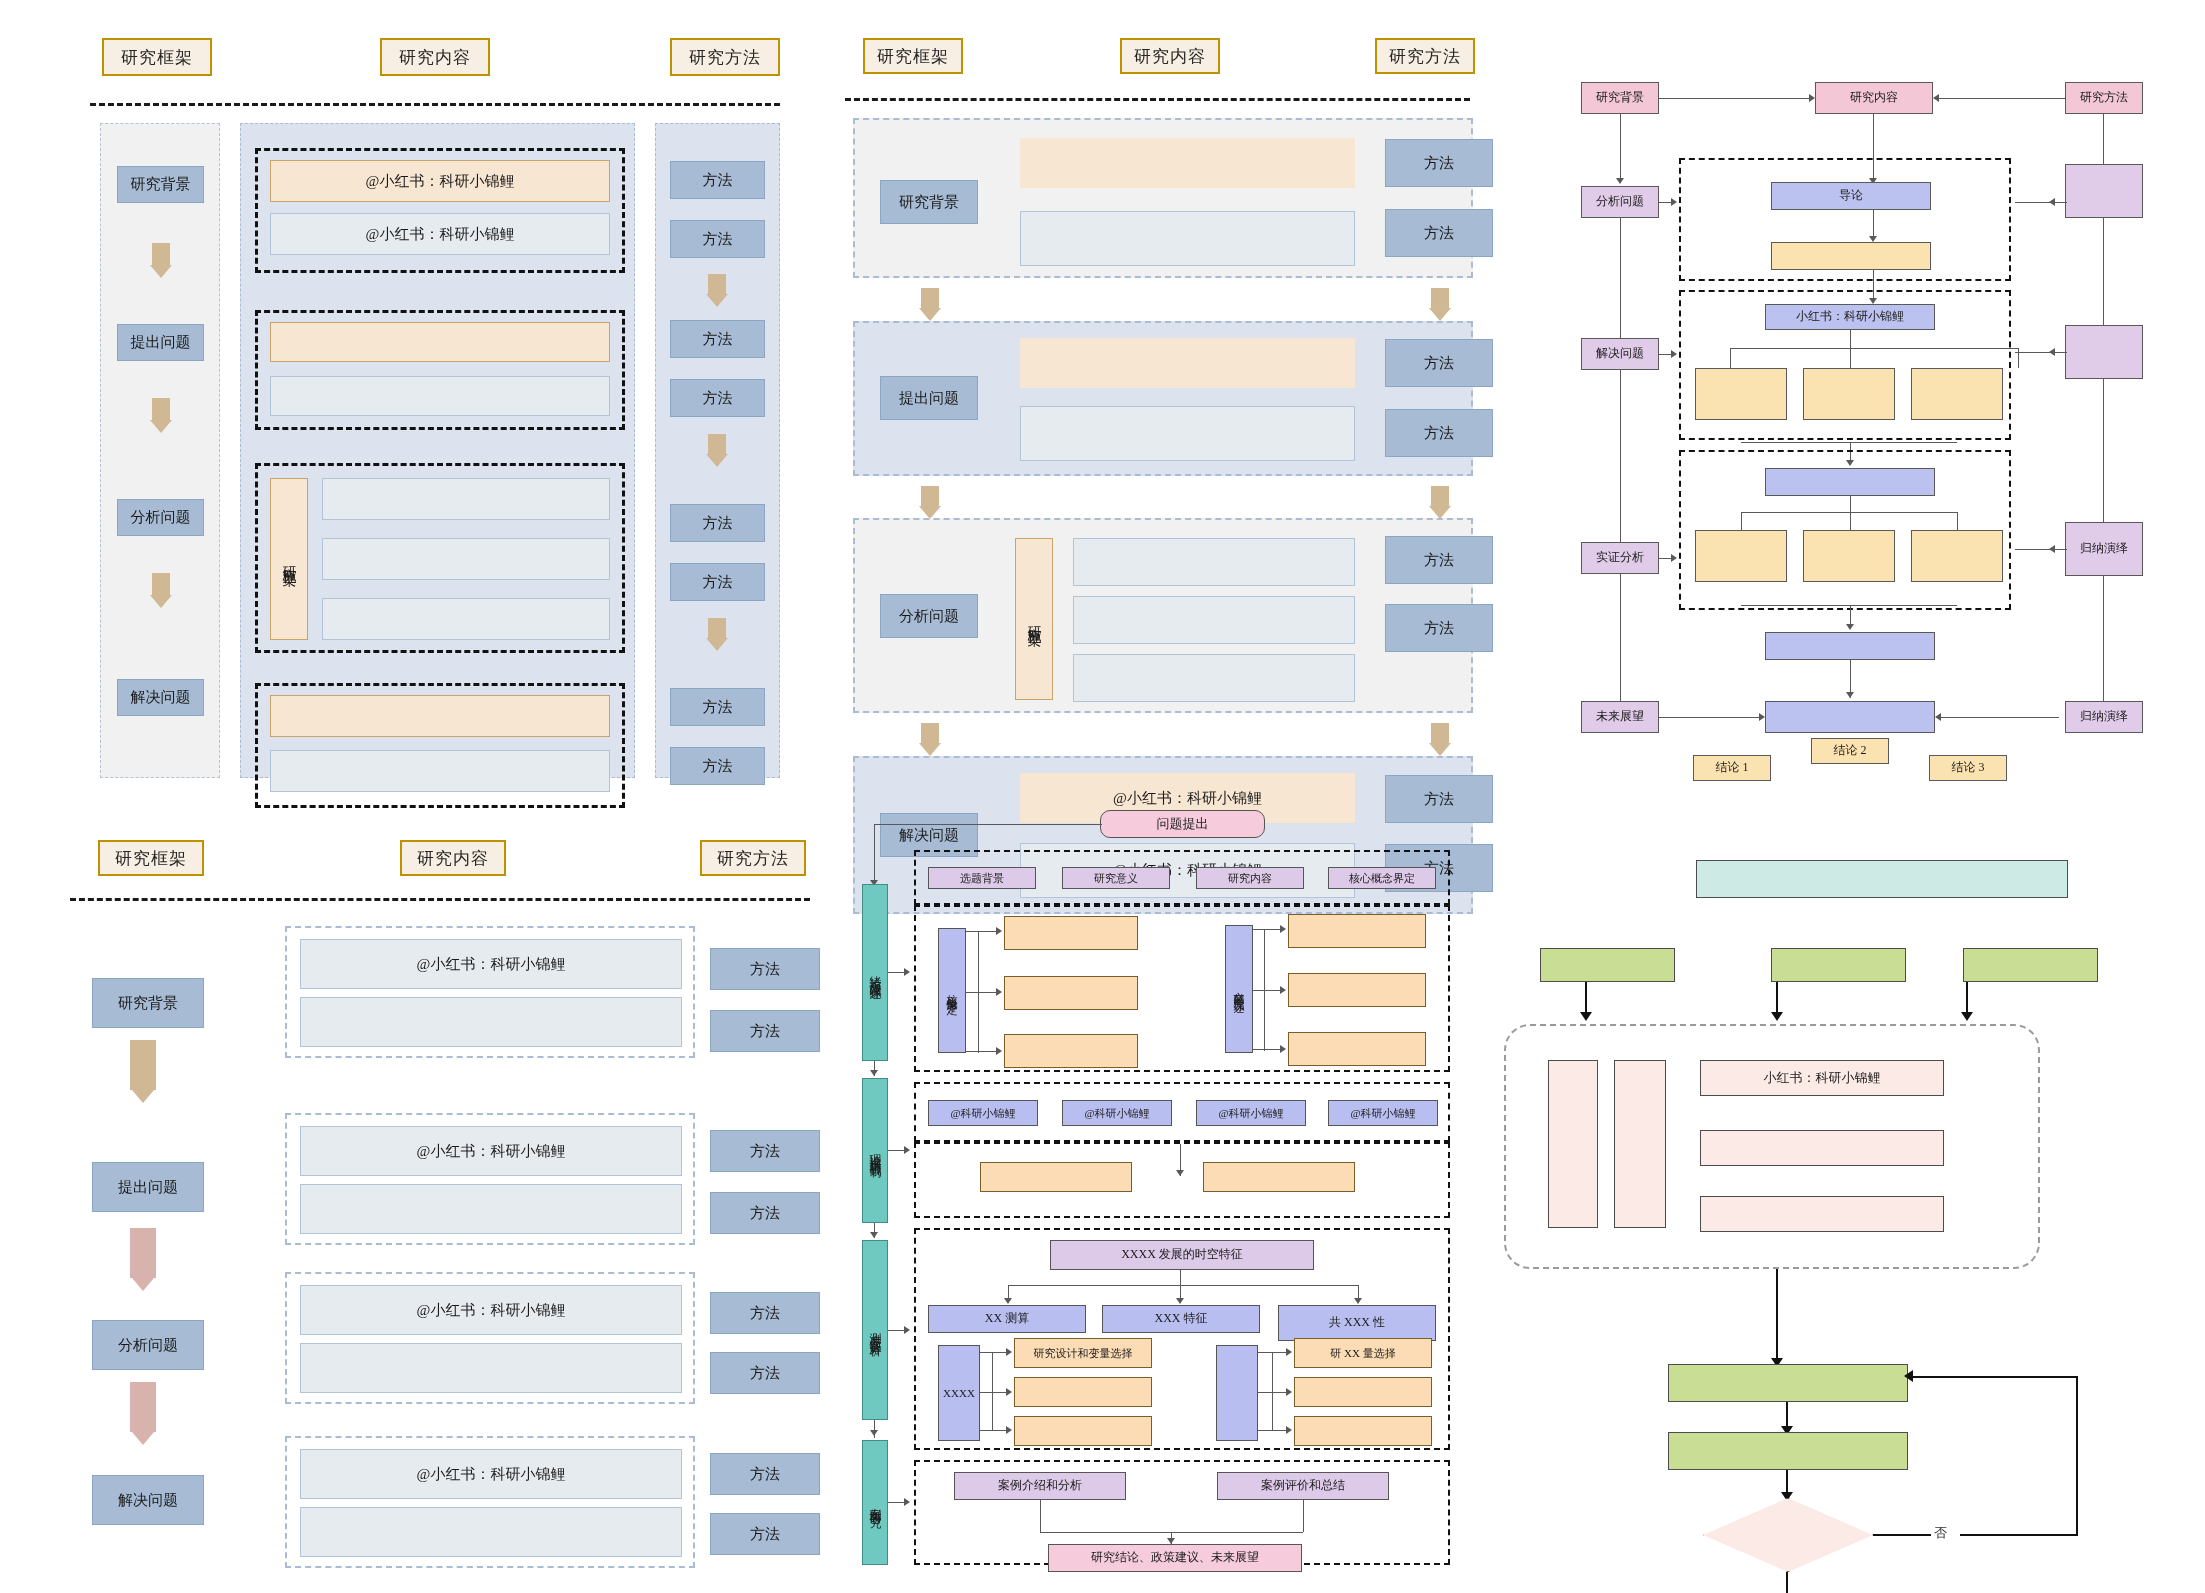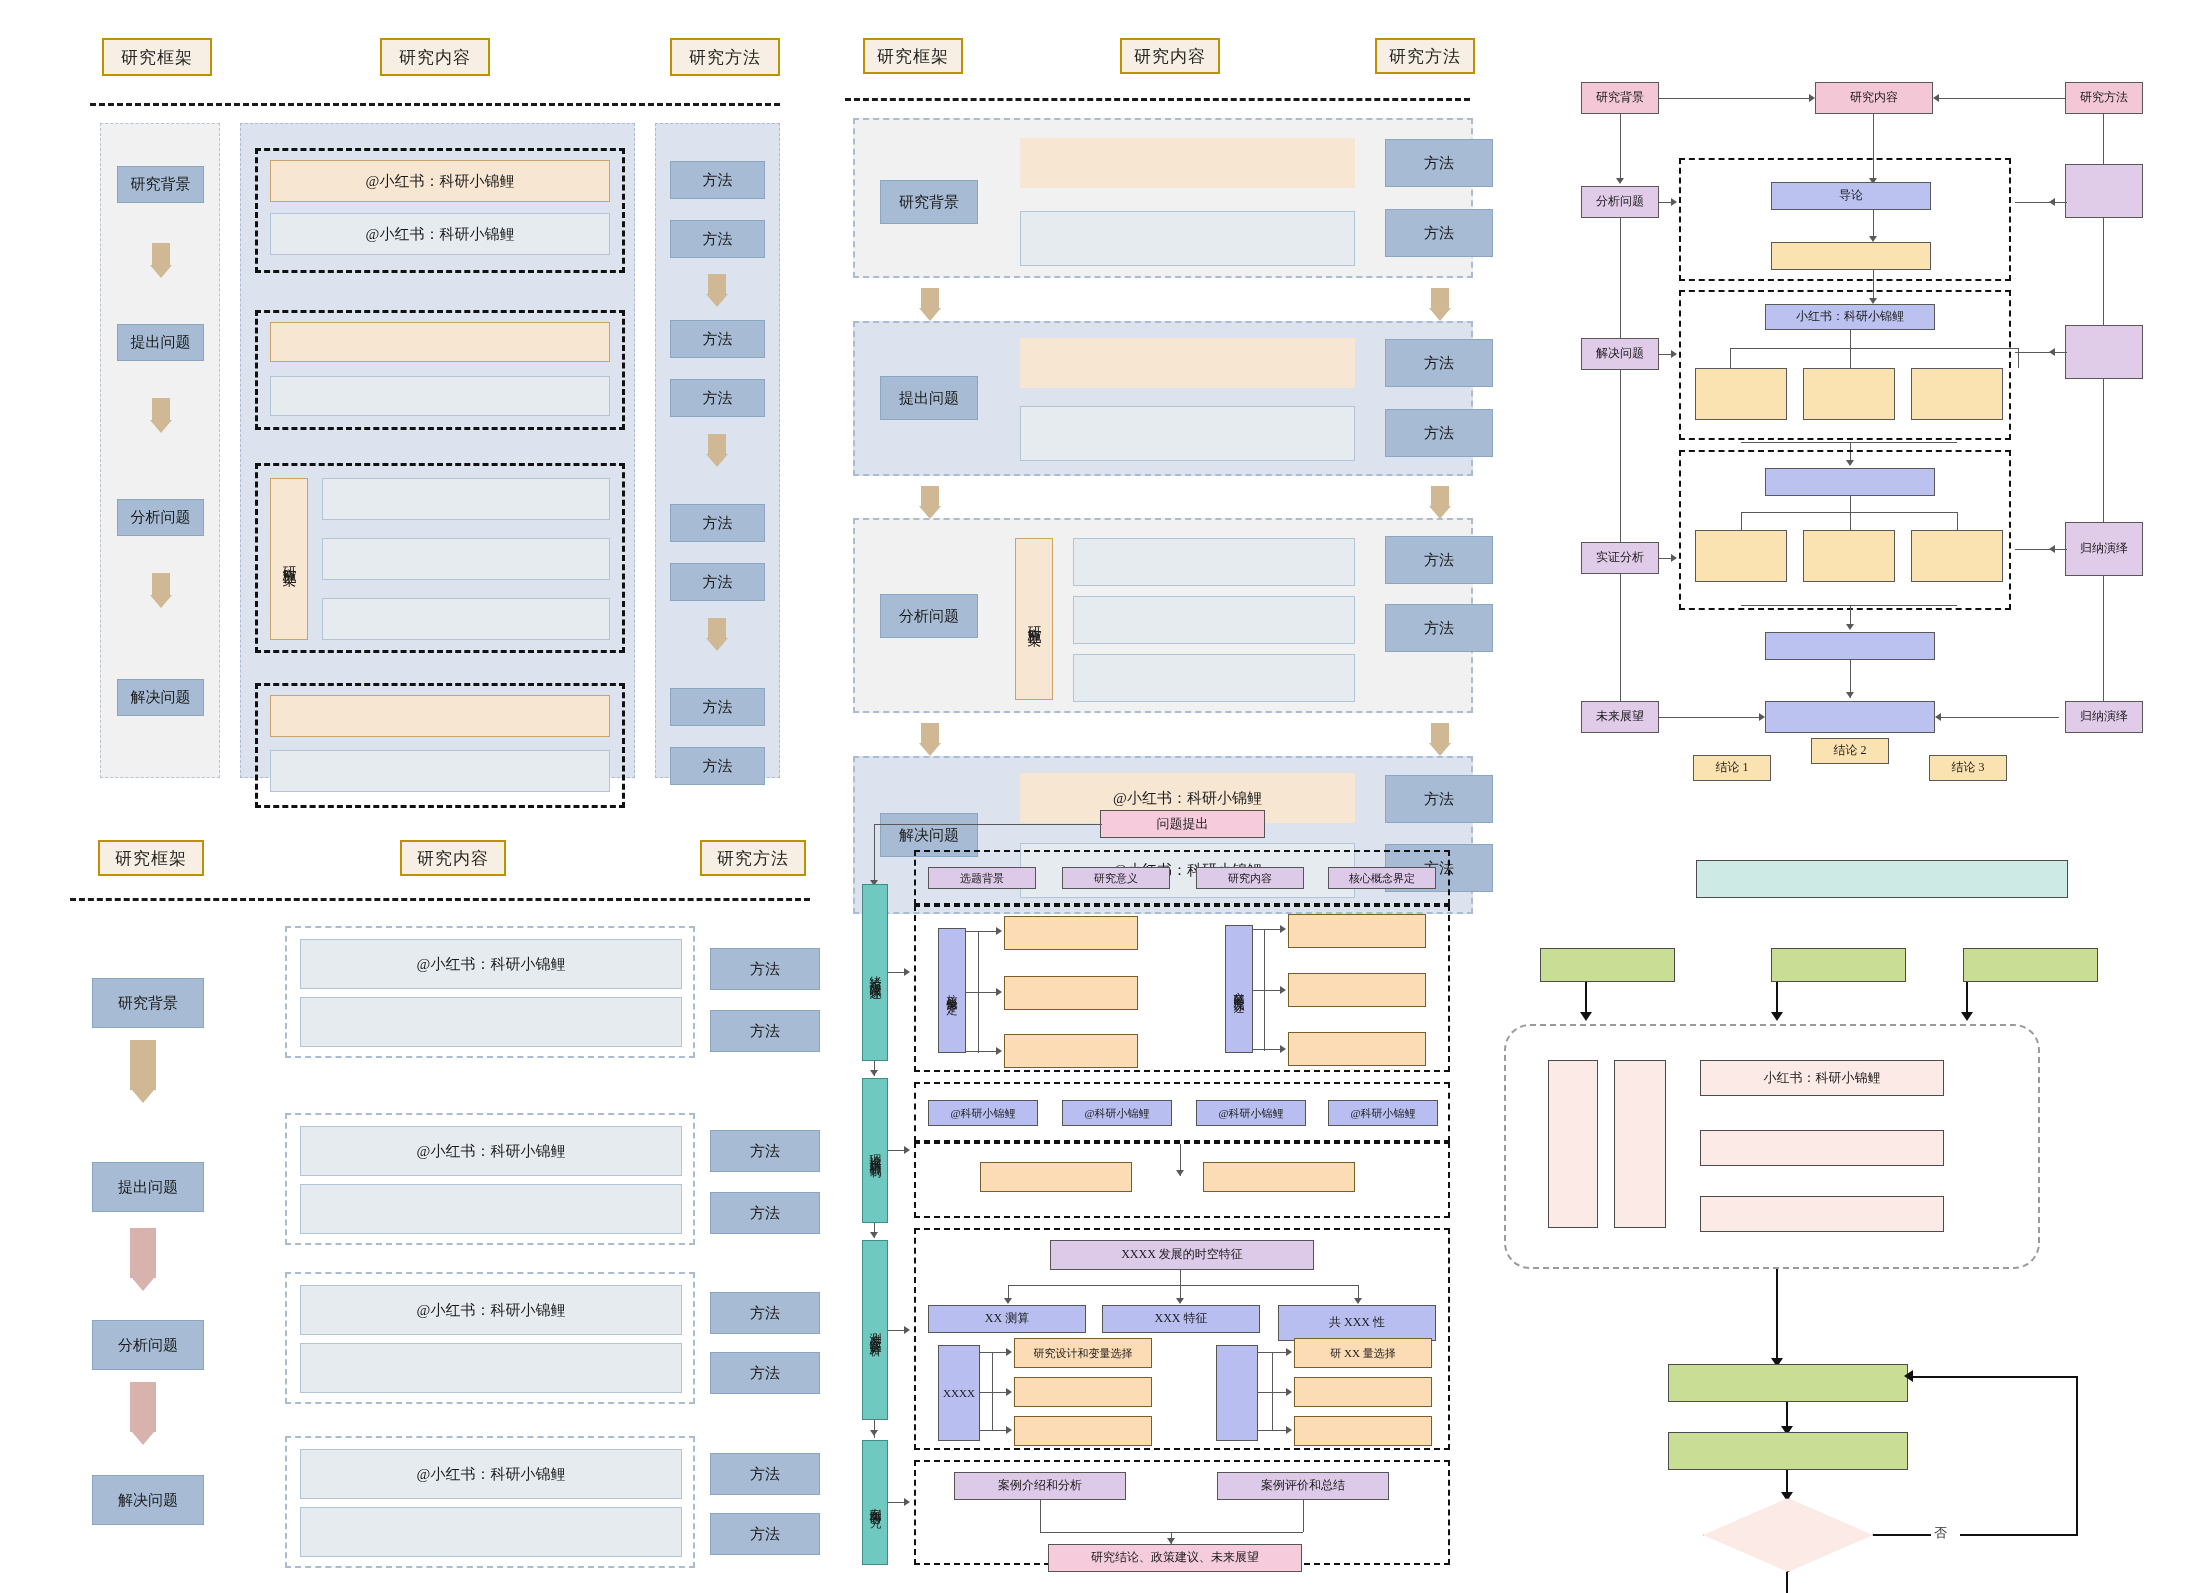--- a/index.html
+++ b/index.html
@@ -315,21 +315,21 @@
 
   <div class="lt-dash" style="left:215px;top:596px;width:410px;height:132px;"></div>
   <div class="content-blue" style="position:absolute;left:230px;top:609px;width:382px;height:50px;">@小红书：科研小锦鲤</div>
   <div class="content-blue" style="position:absolute;left:230px;top:667px;width:382px;height:50px;"></div>
   <div class="method-box" style="position:absolute;left:640px;top:613px;width:110px;height:42px;">方法</div>
   <div class="method-box" style="position:absolute;left:640px;top:673px;width:110px;height:42px;">方法</div>
 </div>
 
 <div class="panel" style="left:860px;top:800px;width:620px;height:780px;">
 
-  <div class="node p5-pink" style="left:240px;top:10px;width:165px;height:28px;font-size:13px;">问题提出</div>
+  <div class="node p5-pink" style="left:240px;top:10px;width:165px;height:28px;font-size:13px;border-radius:10px;">问题提出</div>
   <div class="ln h" style="left:14px;top:24px;width:228px;"></div>
   <div class="ln v" style="left:14px;top:24px;height:60px;"></div>
   <div class="ah d" style="left:10px;top:80px;"></div>
 
   <div class="node p5-teal vert-label" style="left:2px;top:84px;width:26px;height:177px;font-size:12px;">绪论与文献综述</div>
   <div class="node p5-teal vert-label" style="left:2px;top:278px;width:26px;height:145px;font-size:12px;">理论模型与机制</div>
   <div class="node p5-teal vert-label" style="left:2px;top:440px;width:26px;height:180px;font-size:12px;">测度与实证分析</div>
   <div class="node p5-teal vert-label" style="left:2px;top:640px;width:26px;height:125px;font-size:12px;">案例与研究</div>
   <div class="ln v" style="left:14px;top:261px;height:15px;"></div>
   <div class="ah d" style="left:10px;top:270px;"></div>

